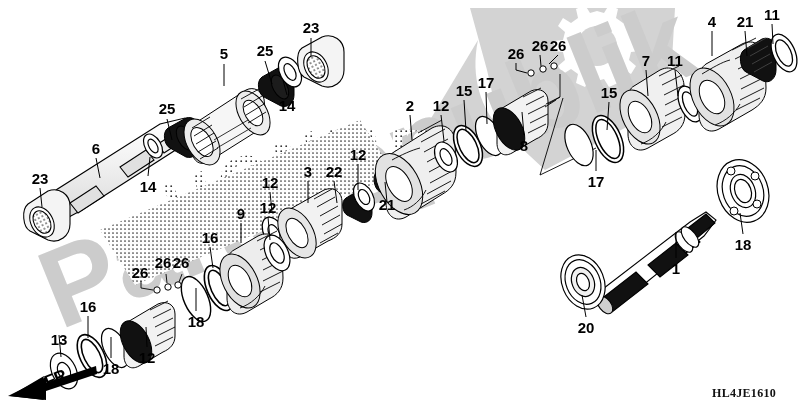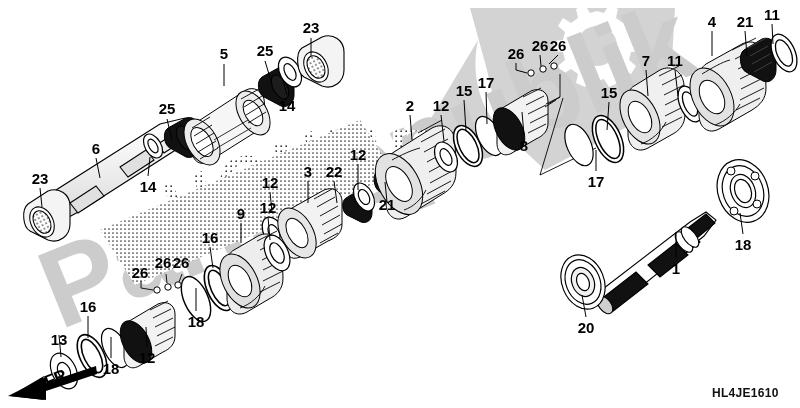--- a/index.html
+++ b/index.html
@@ -6,21 +6,21 @@
   body{width:800px;height:408px;overflow:hidden;
        font-family:"Liberation Sans", sans-serif;}
   #stage{position:relative;width:800px;height:408px;background:#ffffff;overflow:hidden;}
   #art{position:absolute;left:0;top:0;width:800px;height:408px;}
   .cal{position:absolute;font-family:"Liberation Sans", sans-serif;font-size:15px;
        font-weight:700;color:#000;line-height:1;white-space:nowrap;
        transform:translate(-50%,-50%);}
   .frlabel{position:absolute;font-family:"Liberation Sans", sans-serif;
        font-size:17px;font-weight:700;color:#000;
        transform:translate(-50%,-50%) rotate(-22deg);white-space:nowrap;}
-  .diagcode{position:absolute;font-family:Liberation Sans, sans-serif;
+  .diagcode{position:absolute;font-family:Liberation Serif, serif;
        font-size:12px;font-weight:700;color:#111;letter-spacing:.3px;white-space:nowrap;}
 </style>
 </head>
 <body>
 
 <div id="stage">
 
   <svg id="art" viewBox="0 0 800 408">
     <defs>
       <pattern id="dotgrid" width="4" height="4" patternUnits="userSpaceOnUse">

